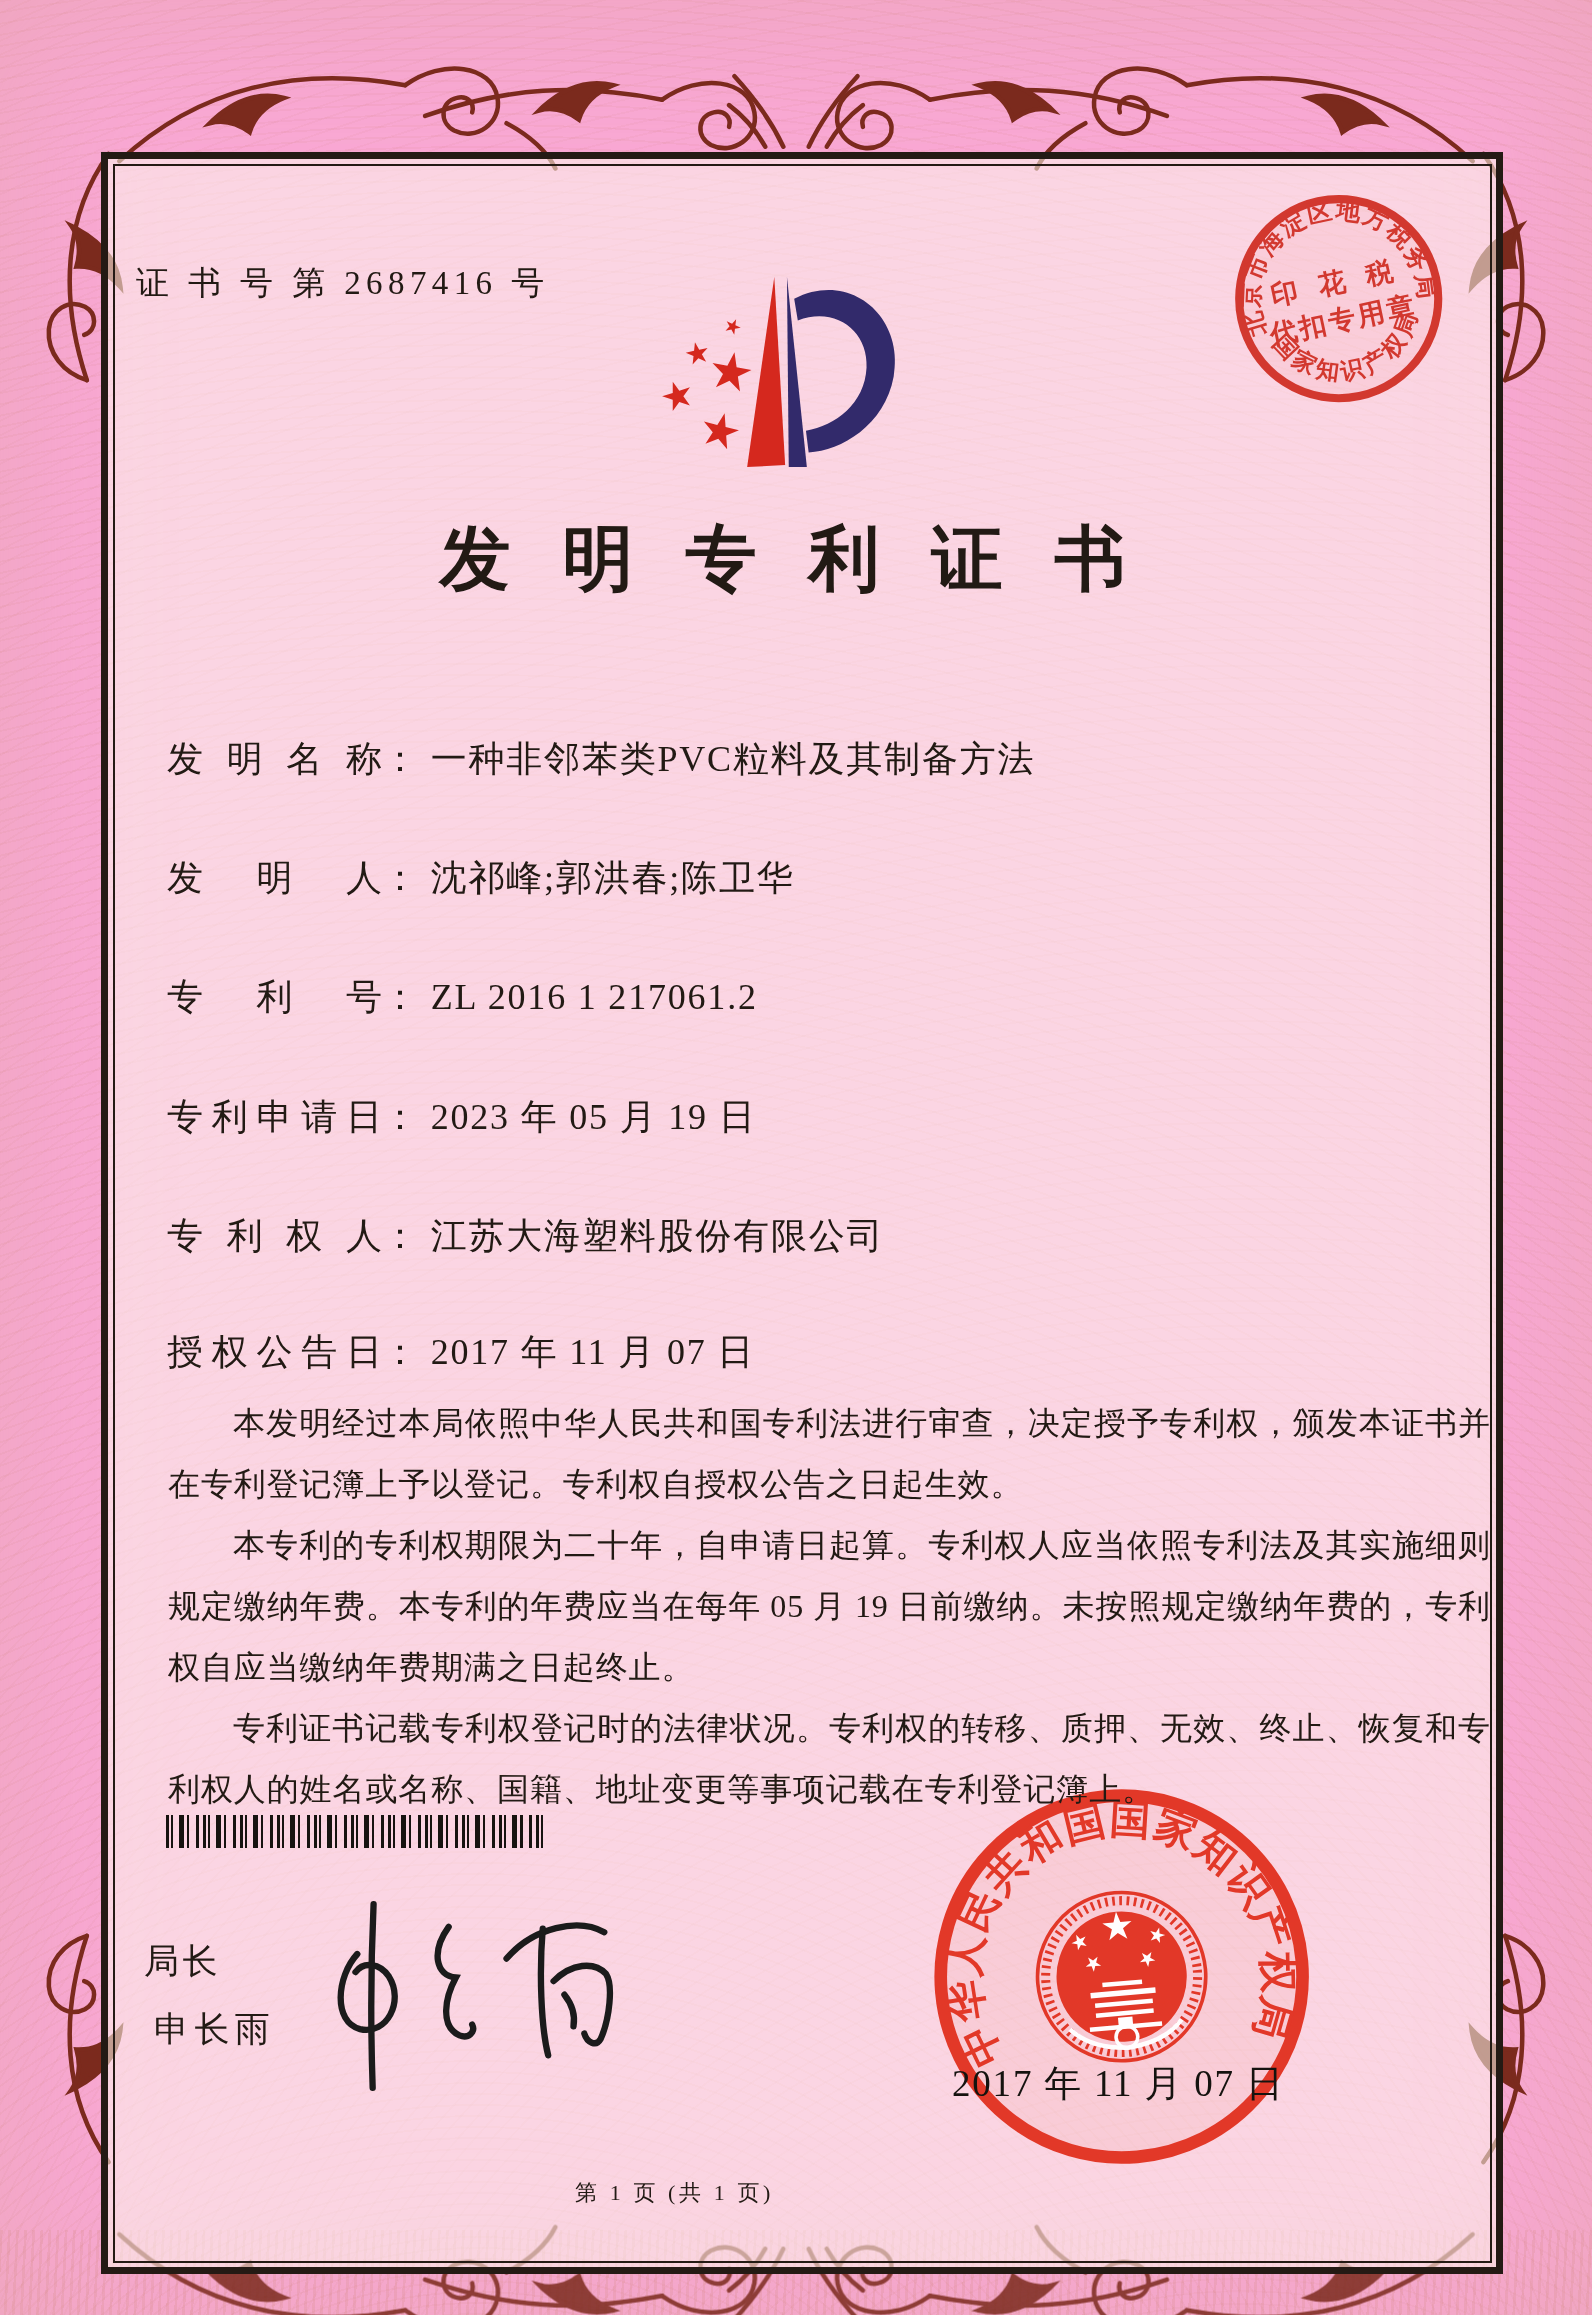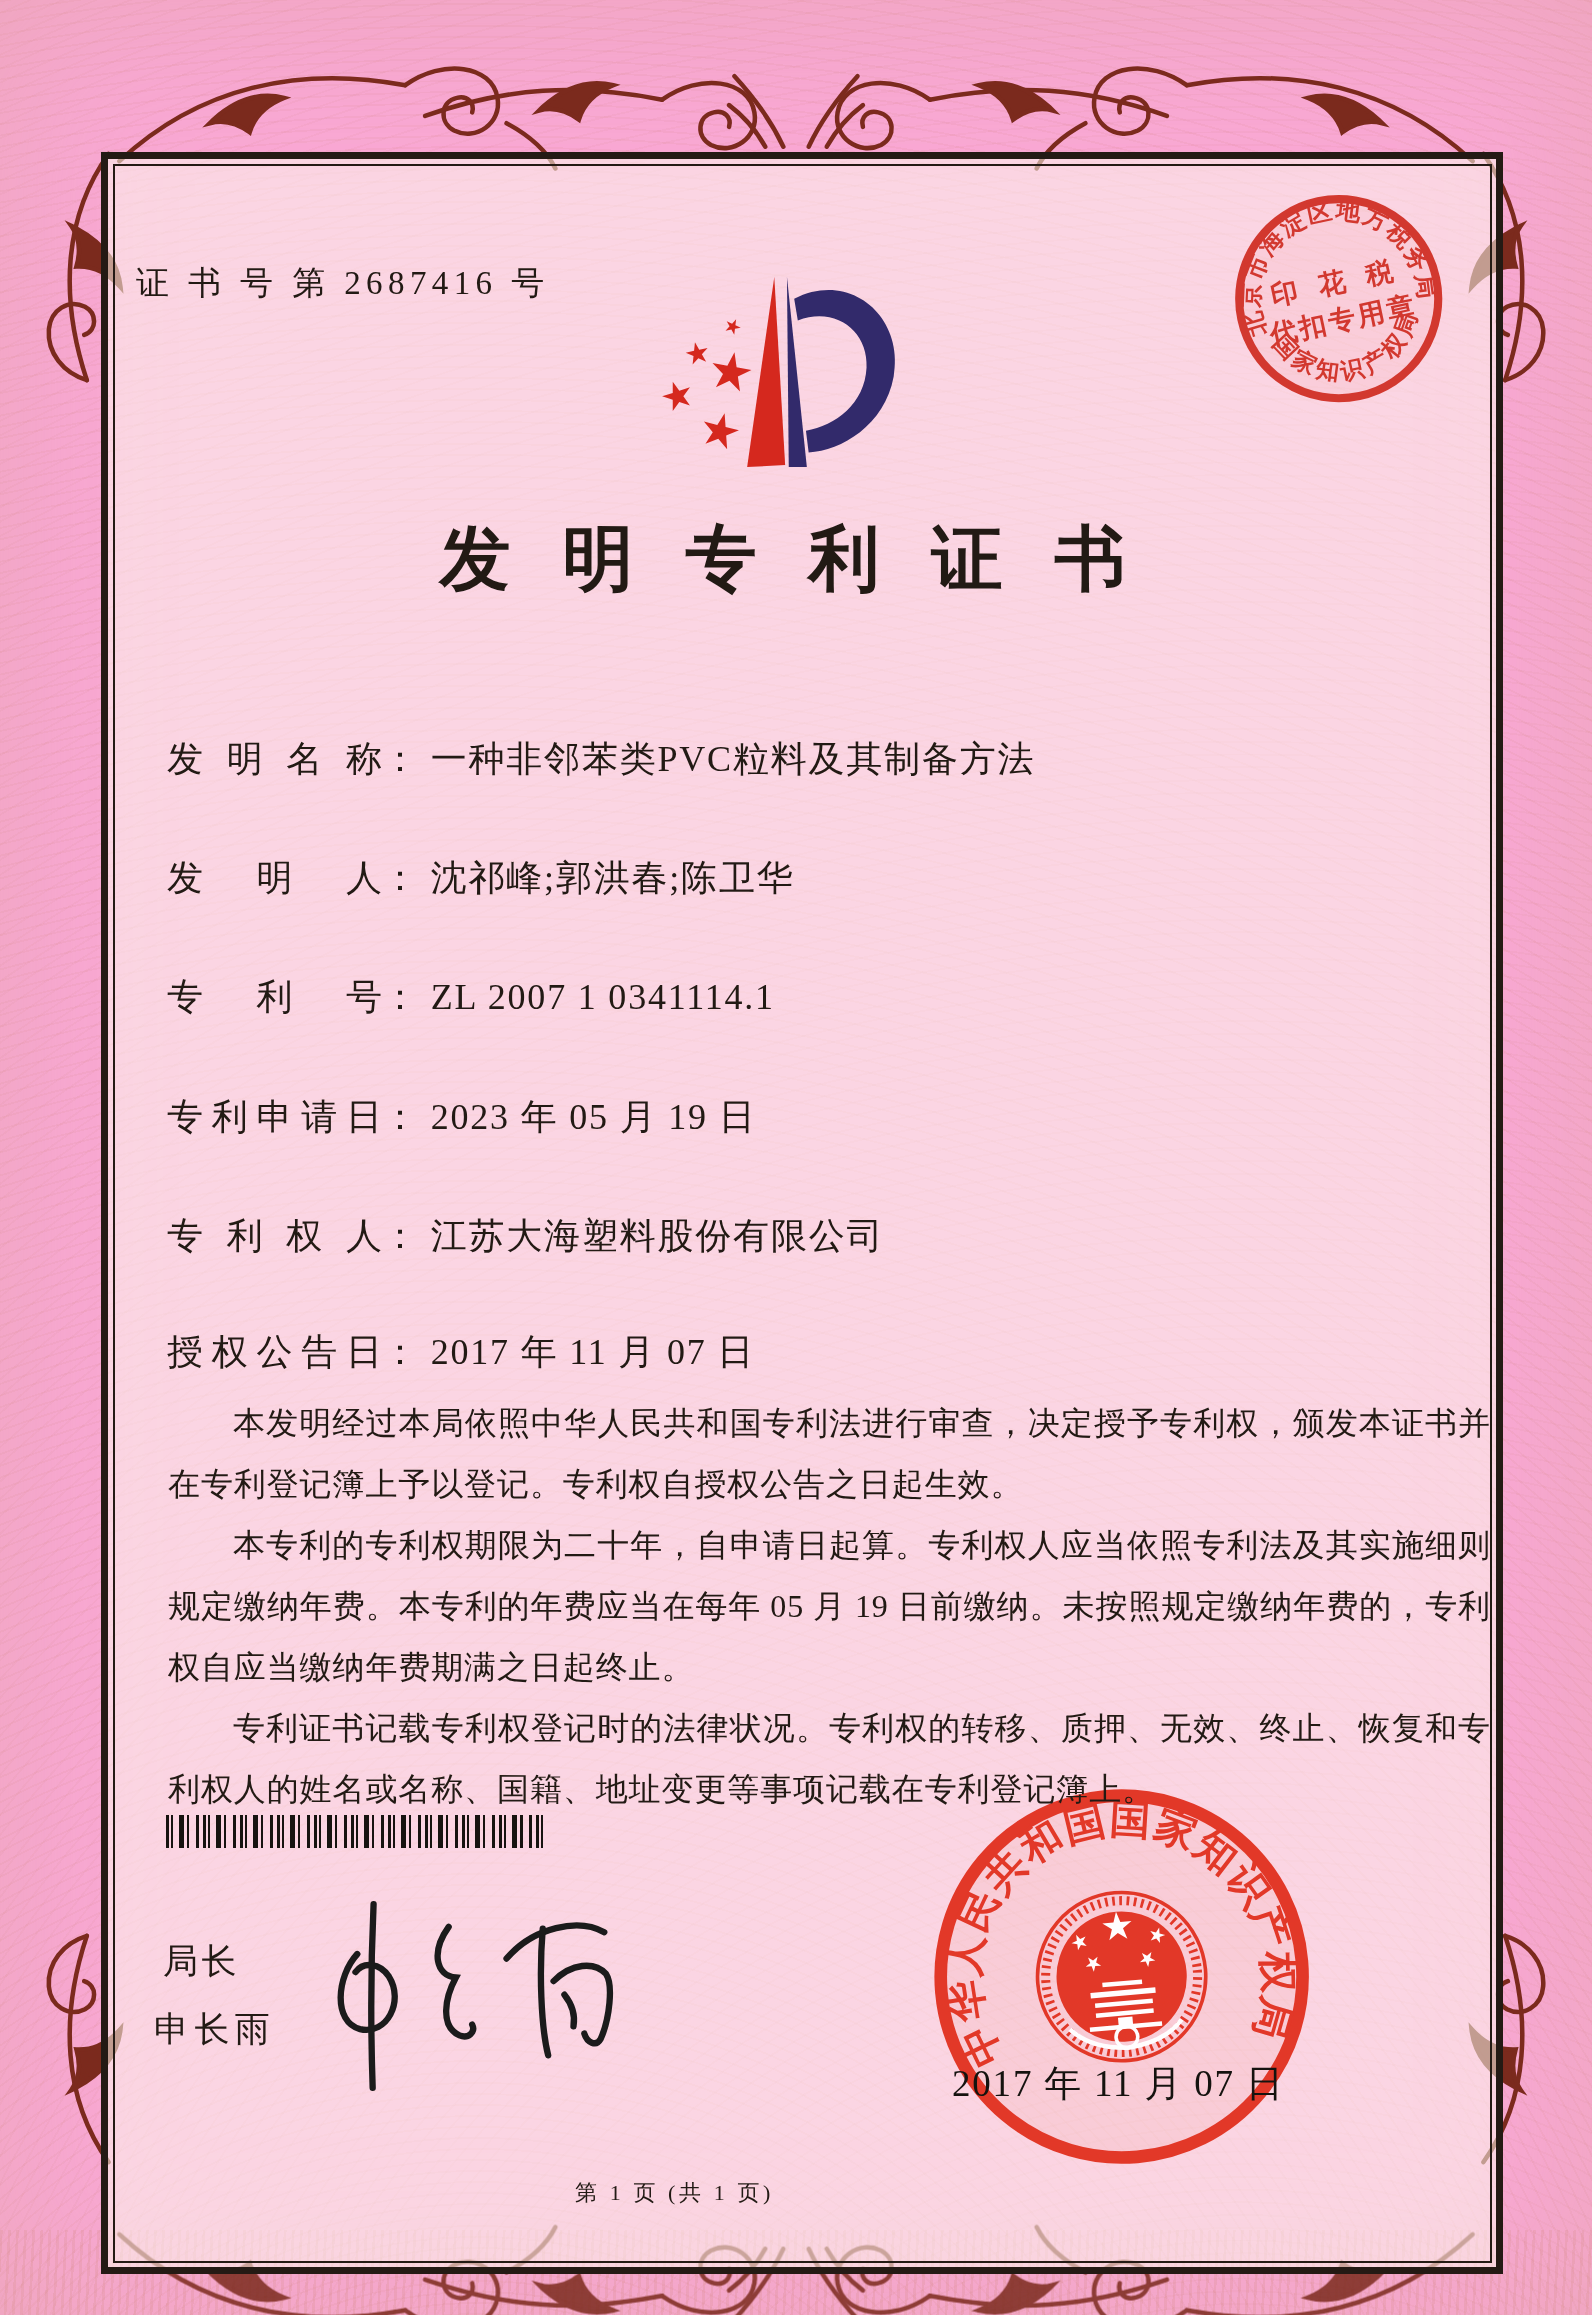--- a/index.html
+++ b/index.html
@@ -36,21 +36,21 @@
   .paragraphs{position:absolute;left:136px;top:1393px;width:1323px;
     font-size:32px;line-height:61px;text-align:justify;letter-spacing:0.9px;margin-left:32px;}
   .paragraphs p{margin:0;text-indent:65px;}
   .barcode{position:absolute;left:166px;top:1815px;width:380px;height:33px;
     background:repeating-linear-gradient(90deg,
       #171310 0 2.7px, transparent 2.7px 5.4px,
       #171310 5.4px 7.2px, transparent 7.2px 12.7px,
       #171310 12.7px 18px, transparent 18px 21px,
       #171310 21px 23.5px, transparent 23.5px 30px,
       #171310 30px 33px, transparent 33px 37px);}
-  .signer-title{position:absolute;left:163px;top:1938px;font-size:35px;letter-spacing:3.6px;}
+  .signer-title{position:absolute;left:144px;top:1938px;font-size:35px;letter-spacing:3.6px;}
   .signer-name{position:absolute;left:154px;top:2006px;font-size:35px;letter-spacing:5.4px;}
   .issue-date{position:absolute;left:952px;top:2059px;font-size:37px;letter-spacing:1.8px;
     color:#15130f;white-space:nowrap;}
   .footer{position:absolute;left:575px;top:2178px;font-size:22px;letter-spacing:3.6px;}
   svg.layer{position:absolute;left:0;top:0;width:1592px;height:2316px;pointer-events:none;}
   .stamp-text{fill:#cf2b20;font-weight:bold;font-family:"Liberation Serif","DejaVu Serif",serif;}
   .seal-text{fill:#e1301e;font-weight:bold;font-family:"Liberation Serif","DejaVu Serif",serif;}
 </style>
 </head>
 <body>
@@ -171,21 +171,21 @@
     </g>
   </svg>
 
   <div class="field-row row1">
     <span class="field-label">发明名称</span><span>：</span><span class="field-value">一种非邻苯类PVC粒料及其制备方法</span>
   </div>
   <div class="field-row row2">
     <span class="field-label">发明人</span><span>：</span><span class="field-value">沈祁峰;郭洪春;陈卫华</span>
   </div>
   <div class="field-row row3">
-    <span class="field-label">专利号</span><span>：</span><span class="field-value">ZL 2007 1 0341114.1</span>
+    <span class="field-label">专利号</span><span>：</span><span class="field-value">ZL 2016 1 217061.2</span>
   </div>
   <div class="field-row row4">
     <span class="field-label">专利申请日</span><span>：</span><span class="field-value">2023 年 05 月 19 日</span>
   </div>
   <div class="field-row row5">
     <span class="field-label">专利权人</span><span>：</span><span class="field-value">江苏大海塑料股份有限公司</span>
   </div>
   <div class="field-row row6">
     <span class="field-label">授权公告日</span><span>：</span><span class="field-value">2017 年 11 月 07 日</span>
   </div>

